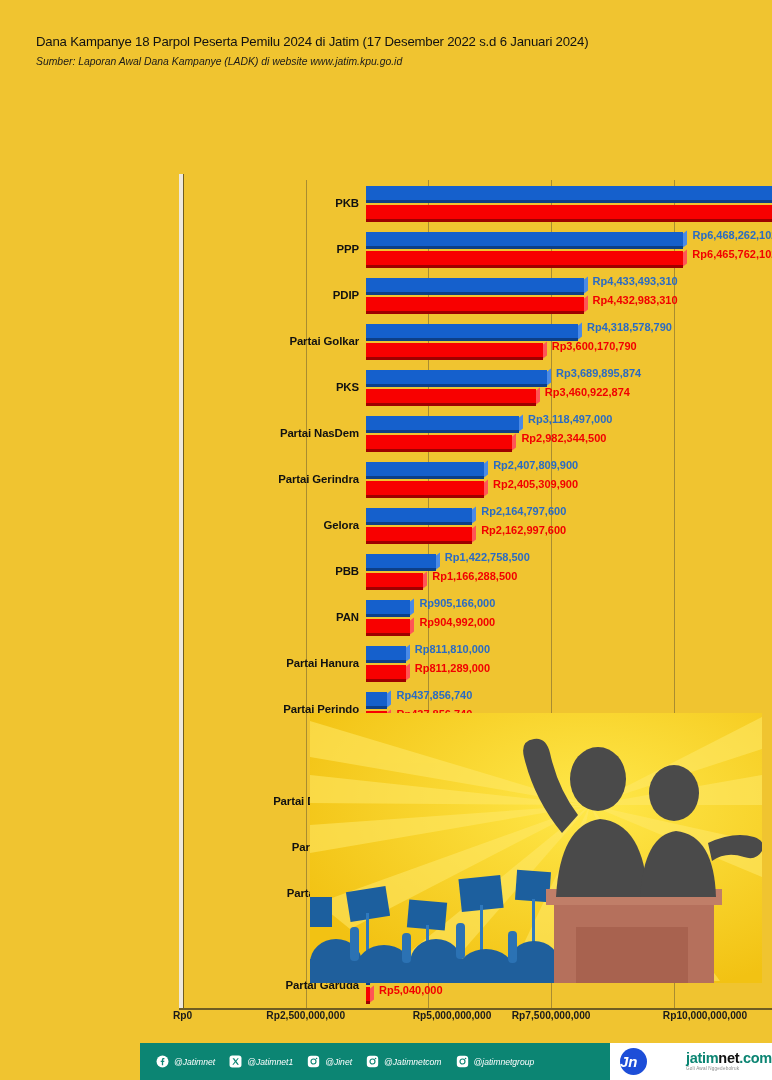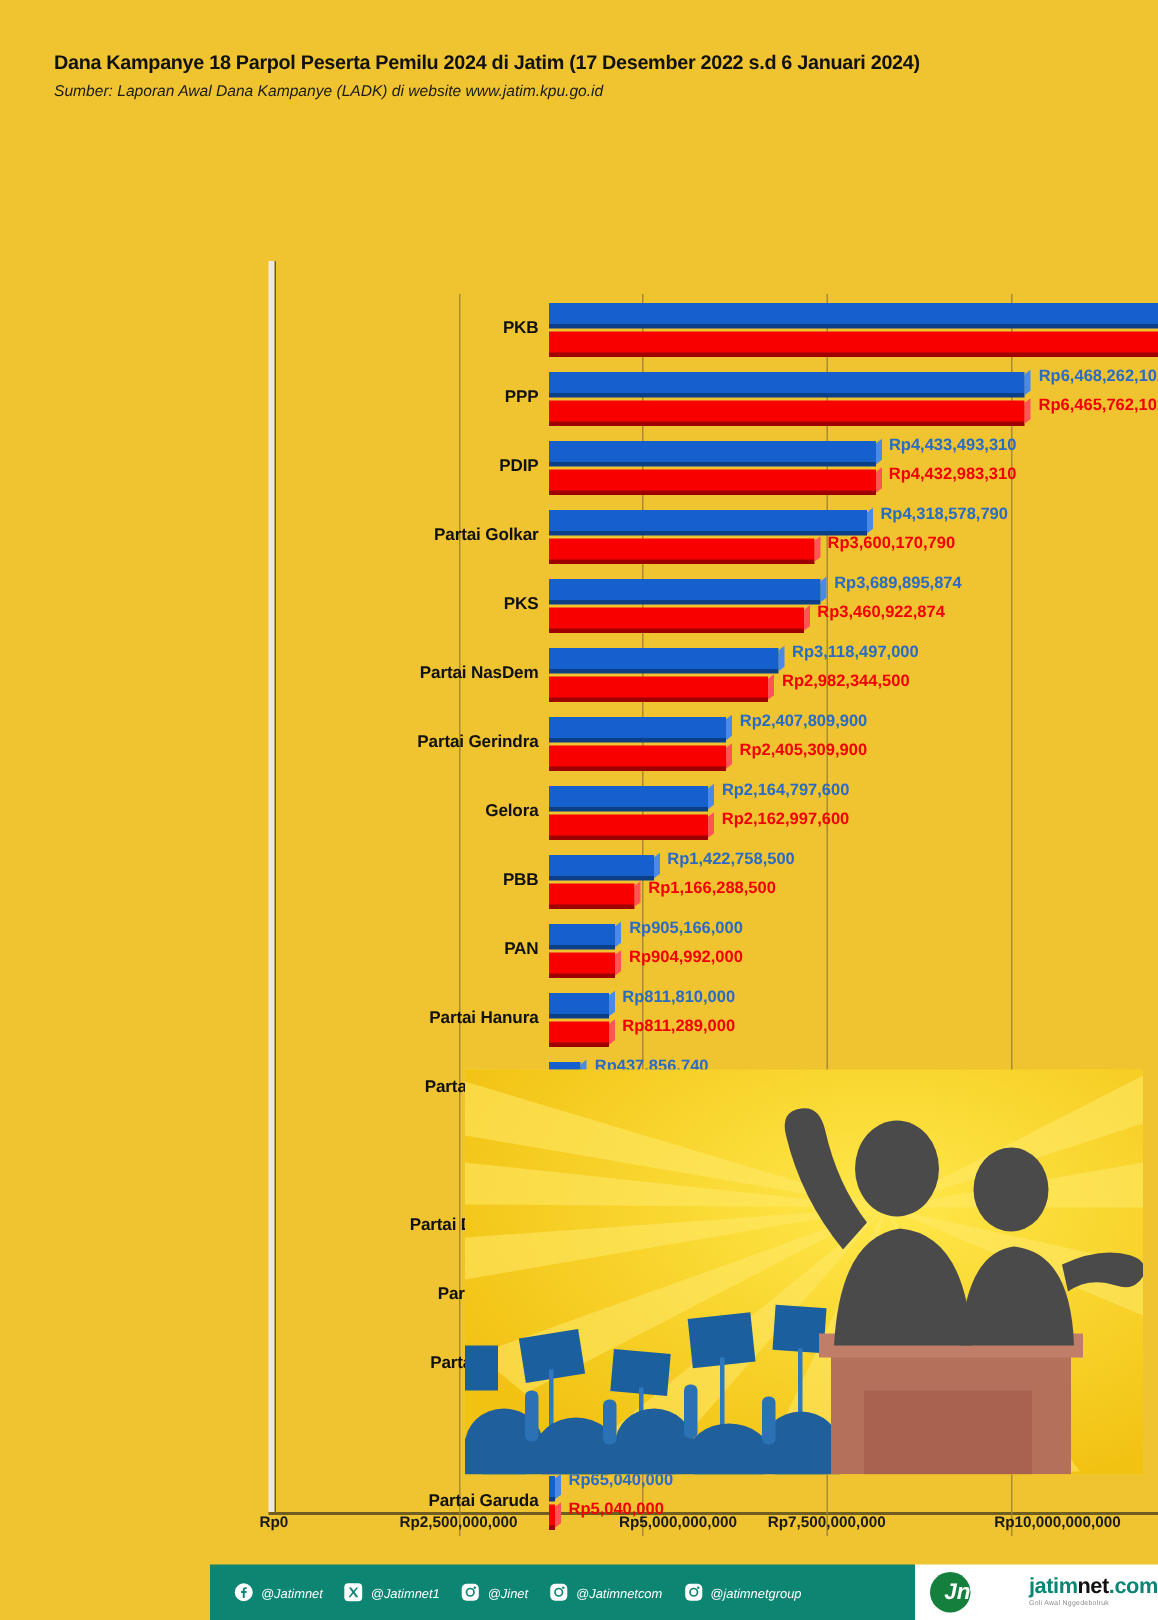--- a/index.html
+++ b/index.html
@@ -5,40 +5,40 @@
   html,body{margin:0;padding:0;}
   body{
     width:772px;height:1080px;
     background:#f0c430;
     font-family:"Liberation Sans", sans-serif;
     overflow:hidden;
     position:relative;
   }
   #header{padding:34px 0 0 36px;}
   #chart-title{
-    font-size:13.2px;font-weight:bold;color:#111;letter-spacing:-0.2px;
+    font-size:13.2px;font-weight:normal;color:#111;letter-spacing:-0.2px;
     white-space:nowrap;
   }
   #chart-source{
     font-size:10.4px;font-style:italic;color:#1a1a1a;margin-top:7px;
   }
   #legend{
     display:flex;justify-content:center;align-items:center;gap:22px;
     margin-top:24px;
   }
   .legend-item{display:flex;align-items:center;gap:7px;}
   .legend-swatch{width:12px;height:12px;display:block;}
   .legend-label{font-size:10.6px;color:#1a1a1a;letter-spacing:0.4px;}
 
   
   #plot-wrap{
     position:absolute;left:0;top:180px;width:772px;height:828px;
   }
   #plot-area{
-    position:absolute;left:183px;top:16px;width:467px;height:828px;
+    position:absolute;left:183px;top:0;width:467px;height:828px;
   }
   .gridline{
     position:absolute;top:0;bottom:0;width:1px;background:#9c8330;opacity:.85;
   }
   #axis-line{
     position:absolute;left:179px;top:-6px;width:4px;height:834px;
     background:#efe9dc;border-right:1px solid #6f5d22;
   }
   #axis-baseline{
     position:absolute;left:179px;top:828px;width:593px;height:2px;background:#6f5d22;
@@ -97,22 +97,22 @@
     flex:1;background:#0c8573;display:flex;align-items:center;
     padding-left:16px;gap:14px;
   }
   .social{display:flex;align-items:center;gap:5px;}
   .social-handle{font-size:8.6px;color:#fff;font-style:italic;white-space:nowrap;}
   .sicon{width:13px;height:13px;display:block;}
   #logo-box{
     width:152px;background:#ffffff;display:flex;align-items:center;
     gap:6px;padding-left:10px;
   }
-  #logo-mark{width:27px;height:27px;border-radius:50%;background:#15803d;
-    display:flex;align-items:center;justify-content:flex-end;}
+  #logo-mark{width:27px;height:27px;border-radius:50%;background:#1d4ed8;
+    display:flex;align-items:center;justify-content:flex-start;}
   #logo-mark span{color:#fff;font-size:15px;font-weight:bold;font-style:italic;}
   #logo-text{line-height:1;margin-left:33px;}
   #logo-name{font-size:14.5px;font-weight:bold;color:#0c8573;letter-spacing:-0.3px;}
   #logo-name i{color:#111;font-style:normal;}
   #logo-tag{font-size:4.6px;color:#8a8a8a;margin-top:2px;letter-spacing:.2px;}
 </style>
 </head>
 <body>
 
 <div id="header">

